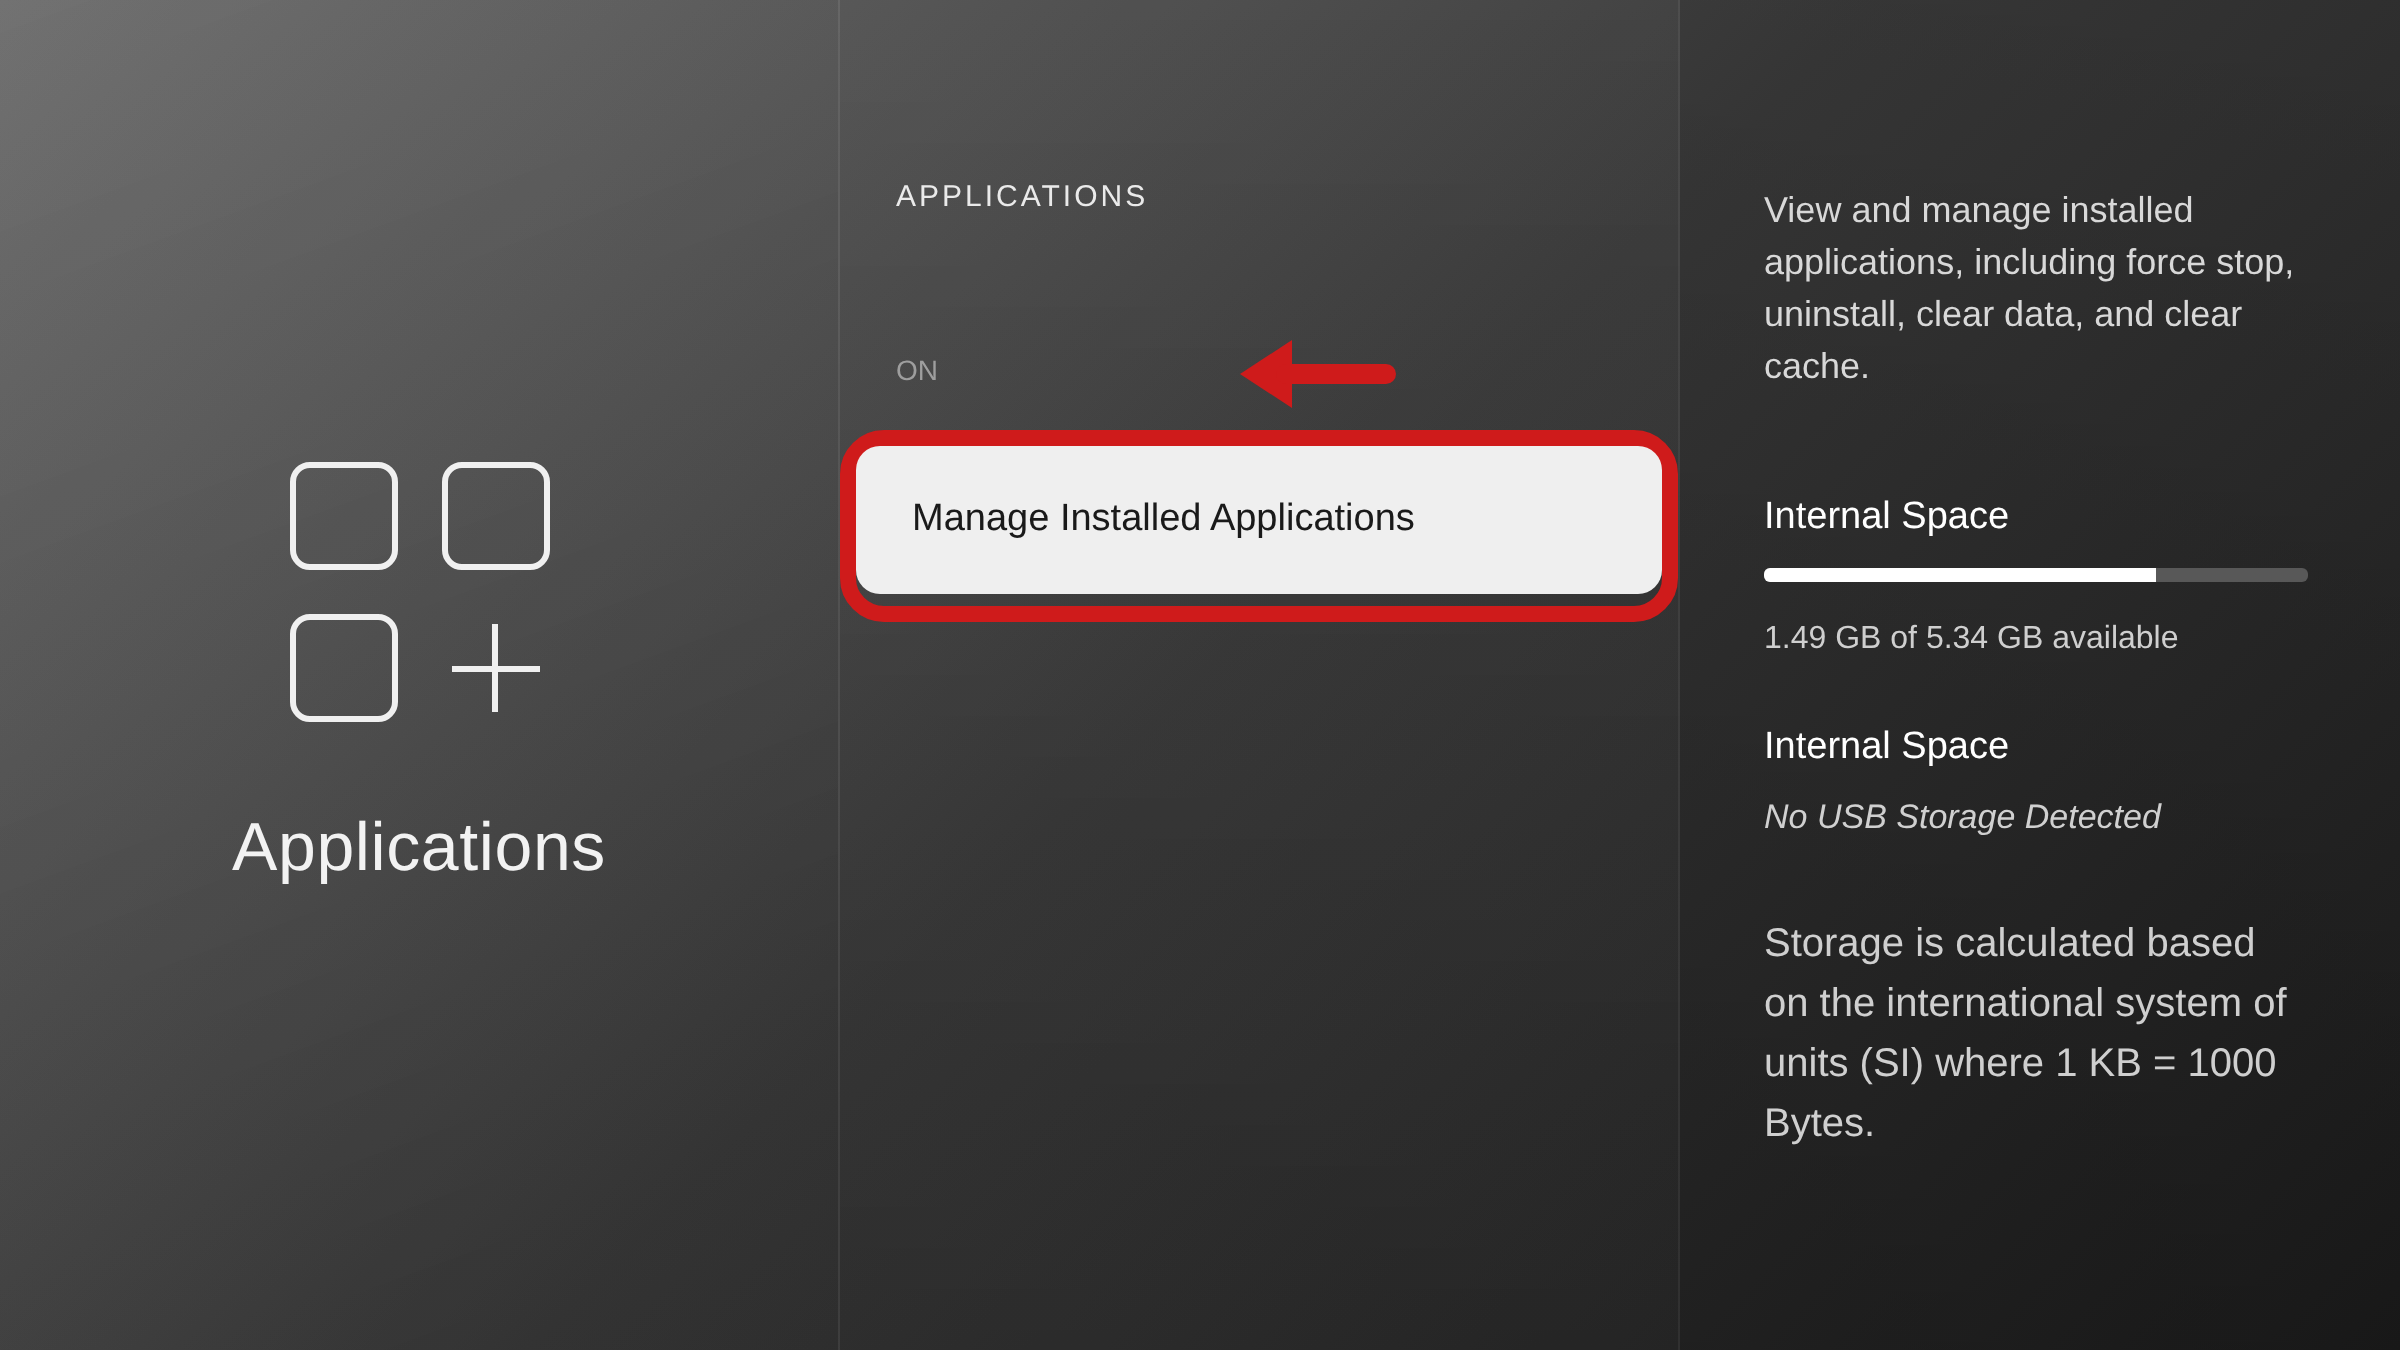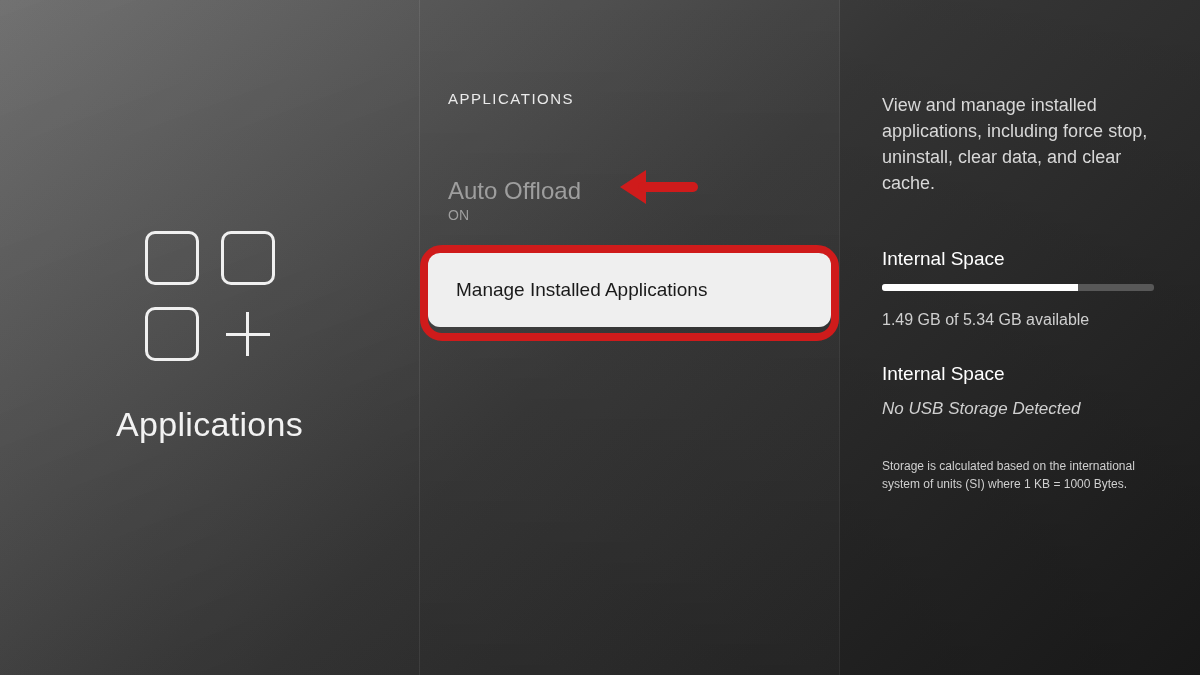--- a/index.html
+++ b/index.html
@@ -93,40 +93,39 @@
   }
   .desc { font-size: 18px; line-height: 1.45; color: #d8d8d8; margin-bottom: 52px; }
   .section-title { font-size: 19px; font-weight: 400; color: #ffffff; margin-bottom: 14px; }
   .storage-bar {
     width: 100%; height: 7px; background: #585858; border-radius: 3px;
     margin-bottom: 20px; overflow: hidden;
   }
   .storage-bar .fill { height: 100%; background: #ffffff; }
   .storage-text { font-size: 16px; color: #cfcfcf; margin-bottom: 34px; }
   .ext-status { font-size: 17px; color: #d0d0d0; margin-bottom: 38px; font-style: italic; }
-  .footnote { font-size: 12px; line-height: 1.5; color: #cfcfcf; }
+  .footnote { font-size: 20px; line-height: 1.5; color: #cfcfcf; }
 </style>
 </head>
 <body>
 
 <div class="panel-left">
   <div class="apps-icon">
     <div class="sq tl"></div>
     <div class="sq tr"></div>
     <div class="sq bl"></div>
     <div class="plus"></div>
   </div>
   <div class="left-title">Applications</div>
 </div>
 
 <div class="panel-mid">
   <div class="mid-heading">APPLICATIONS</div>
 
   <div class="menu-item">
-    <div class="label">Auto Offload</div>
     <div class="sub">ON</div>
   </div>
 
   <div class="highlight-wrap">
     <div class="menu-item selected">
       <div class="label">Manage Installed Applications</div>
     </div>
   </div>
 </div>
 

